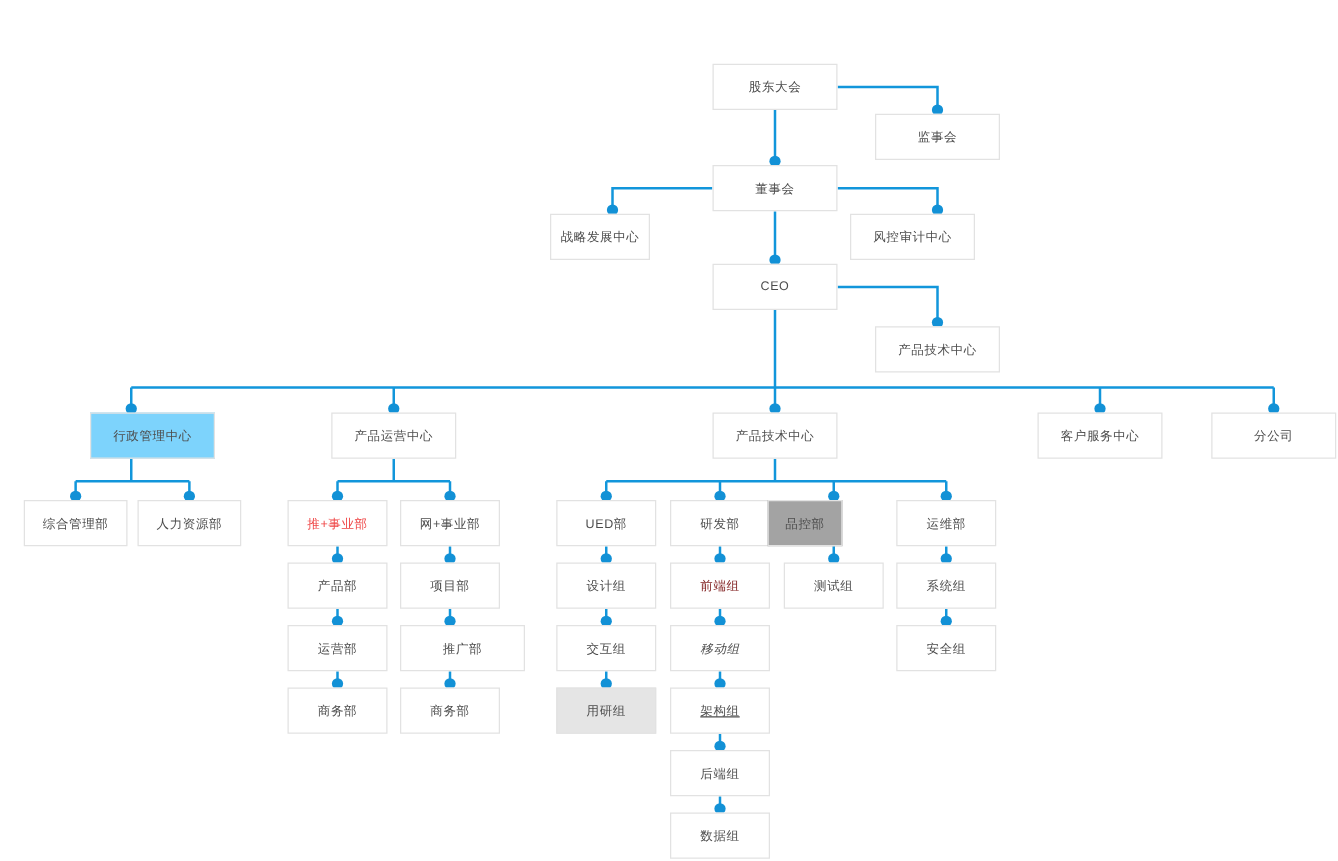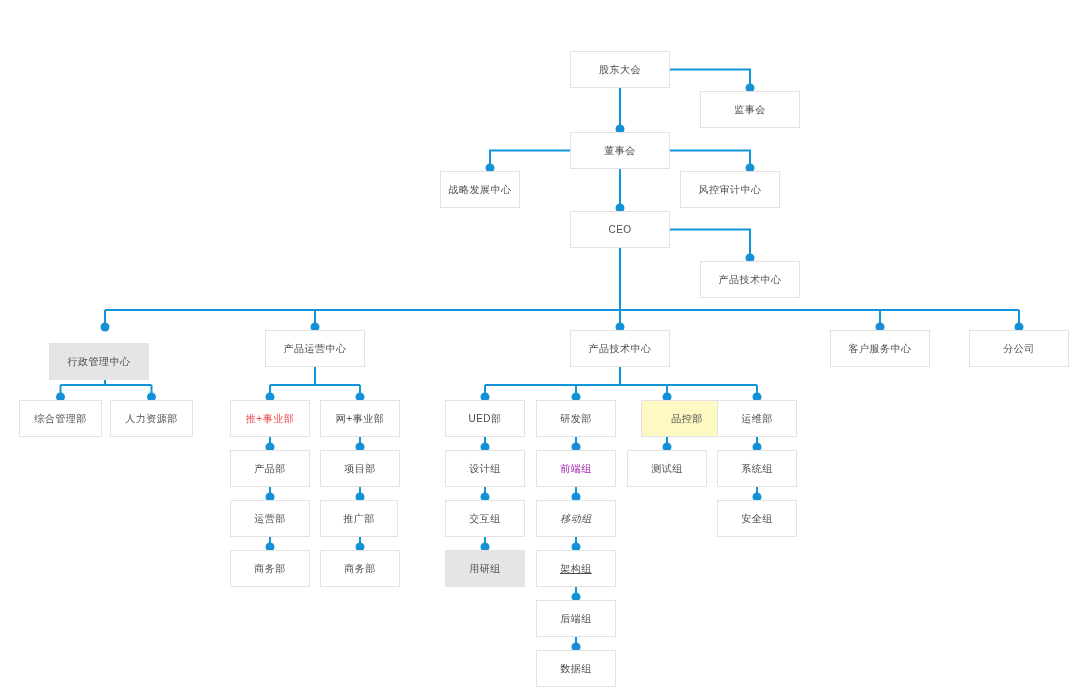--- a/index.html
+++ b/index.html
@@ -120,43 +120,43 @@
       <circle cx="757" cy="497" r="4.5" fill="#1291d6"></circle>
     </svg>
   <div id="nodes">
       <div class="node" style="left: 570px; top: 51px; width: 100px; height: 37px; border-color: rgb(226, 226, 226); background: rgb(255, 255, 255); color: rgb(77, 77, 77);">股东大会</div>
       <div class="node" style="left: 700px; top: 91px; width: 100px; height: 37px; border-color: rgb(226, 226, 226); background: rgb(255, 255, 255); color: rgb(77, 77, 77);">监事会</div>
       <div class="node" style="left: 570px; top: 132px; width: 100px; height: 37px; border-color: rgb(226, 226, 226); background: rgb(255, 255, 255); color: rgb(77, 77, 77);">董事会</div>
       <div class="node" style="left: 440px; top: 171px; width: 80px; height: 37px; border-color: rgb(226, 226, 226); background: rgb(255, 255, 255); color: rgb(77, 77, 77);">战略发展中心</div>
       <div class="node" style="left: 680px; top: 171px; width: 100px; height: 37px; border-color: rgb(226, 226, 226); background: rgb(255, 255, 255); color: rgb(77, 77, 77);">风控审计中心</div>
       <div class="node" style="left: 570px; top: 211px; width: 100px; height: 37px; border-color: rgb(226, 226, 226); background: rgb(255, 255, 255); color: rgb(77, 77, 77);">CEO</div>
       <div class="node" style="left: 700px; top: 261px; width: 100px; height: 37px; border-color: rgb(226, 226, 226); background: rgb(255, 255, 255); color: rgb(77, 77, 77);">产品技术中心</div>
-      <div class="node" style="left: 49px; top: 330px; width: 100px; height: 37px; border-color: rgb(226, 226, 226); background: #e5e5e5; color: rgb(77, 77, 77); margin-top: 13px;">行政管理中心</div>
+      <div class="node" style="left: 72px; top: 330px; width: 100px; height: 37px; border-color: rgb(226, 226, 226); background: #7dd3fc; color: rgb(77, 77, 77);">行政管理中心</div>
       <div class="node" style="left: 265px; top: 330px; width: 100px; height: 37px; border-color: rgb(226, 226, 226); background: rgb(255, 255, 255); color: rgb(77, 77, 77);">产品运营中心</div>
       <div class="node" style="left: 570px; top: 330px; width: 100px; height: 37px; border-color: rgb(226, 226, 226); background: rgb(255, 255, 255); color: rgb(77, 77, 77);">产品技术中心</div>
       <div class="node" style="left: 830px; top: 330px; width: 100px; height: 37px; border-color: rgb(226, 226, 226); background: rgb(255, 255, 255); color: rgb(77, 77, 77);">客户服务中心</div>
       <div class="node" style="left: 969px; top: 330px; width: 100px; height: 37px; border-color: rgb(226, 226, 226); background: rgb(255, 255, 255); color: rgb(77, 77, 77);">分公司</div>
       <div class="node" style="left: 19px; top: 400px; width: 83px; height: 37px; border-color: rgb(226, 226, 226); background: rgb(255, 255, 255); color: rgb(77, 77, 77);">综合管理部</div>
       <div class="node" style="left: 110px; top: 400px; width: 83px; height: 37px; border-color: rgb(226, 226, 226); background: rgb(255, 255, 255); color: rgb(77, 77, 77);">人力资源部</div>
       <div class="node" style="left: 230px; top: 400px; width: 80px; height: 37px; border-color: rgb(226, 226, 226); background: rgb(255, 255, 255); color: #ef4444;">推+事业部</div>
       <div class="node" style="left: 320px; top: 400px; width: 80px; height: 37px; border-color: rgb(226, 226, 226); background: rgb(255, 255, 255); color: rgb(77, 77, 77);">网+事业部</div>
       <div class="node" style="left: 230px; top: 450px; width: 80px; height: 37px; border-color: rgb(226, 226, 226); background: rgb(255, 255, 255); color: rgb(77, 77, 77);">产品部</div>
       <div class="node" style="left: 230px; top: 500px; width: 80px; height: 37px; border-color: rgb(226, 226, 226); background: rgb(255, 255, 255); color: rgb(77, 77, 77);">运营部</div>
       <div class="node" style="left: 230px; top: 550px; width: 80px; height: 37px; border-color: rgb(226, 226, 226); background: rgb(255, 255, 255); color: rgb(77, 77, 77);">商务部</div>
       <div class="node" style="left: 320px; top: 450px; width: 80px; height: 37px; border-color: rgb(226, 226, 226); background: rgb(255, 255, 255); color: rgb(77, 77, 77);">项目部</div>
-      <div class="node" style="left: 320px; top: 500px; width: 78px; height: 37px; border-color: rgb(226, 226, 226); background: rgb(255, 255, 255); color: rgb(77, 77, 77);">推广部</div>
+      <div class="node" style="left: 320px; top: 500px; width: 100px; height: 37px; border-color: rgb(226, 226, 226); background: rgb(255, 255, 255); color: rgb(77, 77, 77);">推广部</div>
       <div class="node" style="left: 320px; top: 550px; width: 80px; height: 37px; border-color: rgb(226, 226, 226); background: rgb(255, 255, 255); color: rgb(77, 77, 77);">商务部</div>
       <div class="node" style="left: 445px; top: 400px; width: 80px; height: 37px; border-color: rgb(226, 226, 226); background: rgb(255, 255, 255); color: rgb(77, 77, 77);">UED部</div>
       <div class="node" style="left: 536px; top: 400px; width: 80px; height: 37px; border-color: rgb(226, 226, 226); background: rgb(255, 255, 255); color: rgb(77, 77, 77);">研发部</div>
-      <div class="node" style="left: 641px; top: 400px; width: 92px; height: 37px; border-color: rgb(226, 226, 226); background: #fef9c3; color: rgb(77, 77, 77);">品控部</div>
+      <div class="node" style="left: 614px; top: 400px; width: 60px; height: 37px; border-color: rgb(226, 226, 226); background: #a3a3a3; color: rgb(77, 77, 77);">品控部</div>
       <div class="node" style="left: 717px; top: 400px; width: 80px; height: 37px; border-color: rgb(226, 226, 226); background: rgb(255, 255, 255); color: rgb(77, 77, 77);">运维部</div>
       <div class="node" style="left: 445px; top: 450px; width: 80px; height: 37px; border-color: rgb(226, 226, 226); background: rgb(255, 255, 255); color: rgb(77, 77, 77);">设计组</div>
       <div class="node" style="left: 445px; top: 500px; width: 80px; height: 37px; border-color: rgb(226, 226, 226); background: rgb(255, 255, 255); color: rgb(77, 77, 77);">交互组</div>
       <div class="node" style="left: 445px; top: 550px; width: 80px; height: 37px; border-color: rgb(226, 226, 226); background: #e5e5e5; color: rgb(77, 77, 77);">用研组</div>
-      <div class="node" style="left: 536px; top: 450px; width: 80px; height: 37px; border-color: rgb(226, 226, 226); background: rgb(255, 255, 255); color: #a21caf;">前端组</div>
+      <div class="node" style="left: 536px; top: 450px; width: 80px; height: 37px; border-color: rgb(226, 226, 226); background: rgb(255, 255, 255); color: #7f1d1d;">前端组</div>
       <div class="node" style="left: 536px; top: 500px; width: 80px; height: 37px; border-color: rgb(226, 226, 226); background: rgb(255, 255, 255); color: rgb(77, 77, 77); font-style: italic;">移动组</div>
       <div class="node" style="left: 536px; top: 550px; width: 80px; height: 37px; border-color: rgb(226, 226, 226); background: rgb(255, 255, 255); color: rgb(77, 77, 77); text-decoration: underline;">架构组</div>
       <div class="node" style="left: 536px; top: 600px; width: 80px; height: 37px; border-color: rgb(226, 226, 226); background: rgb(255, 255, 255); color: rgb(77, 77, 77);">后端组</div>
       <div class="node" style="left: 536px; top: 650px; width: 80px; height: 37px; border-color: rgb(226, 226, 226); background: rgb(255, 255, 255); color: rgb(77, 77, 77);">数据组</div>
       <div class="node" style="left: 627px; top: 450px; width: 80px; height: 37px; border-color: rgb(226, 226, 226); background: rgb(255, 255, 255); color: rgb(77, 77, 77);">测试组</div>
       <div class="node" style="left: 717px; top: 450px; width: 80px; height: 37px; border-color: rgb(226, 226, 226); background: rgb(255, 255, 255); color: rgb(77, 77, 77);">系统组</div>
       <div class="node" style="left: 717px; top: 500px; width: 80px; height: 37px; border-color: rgb(226, 226, 226); background: rgb(255, 255, 255); color: rgb(77, 77, 77);">安全组</div>
     </div>
 </div>
 

